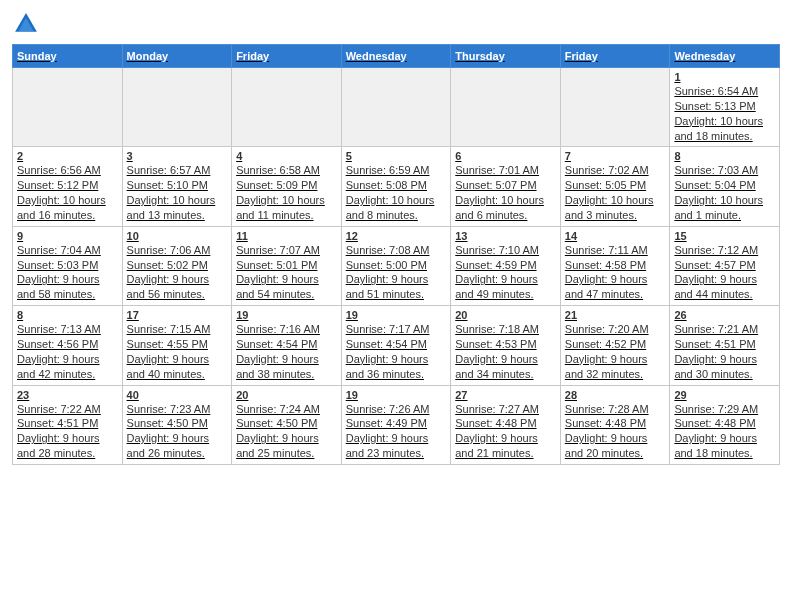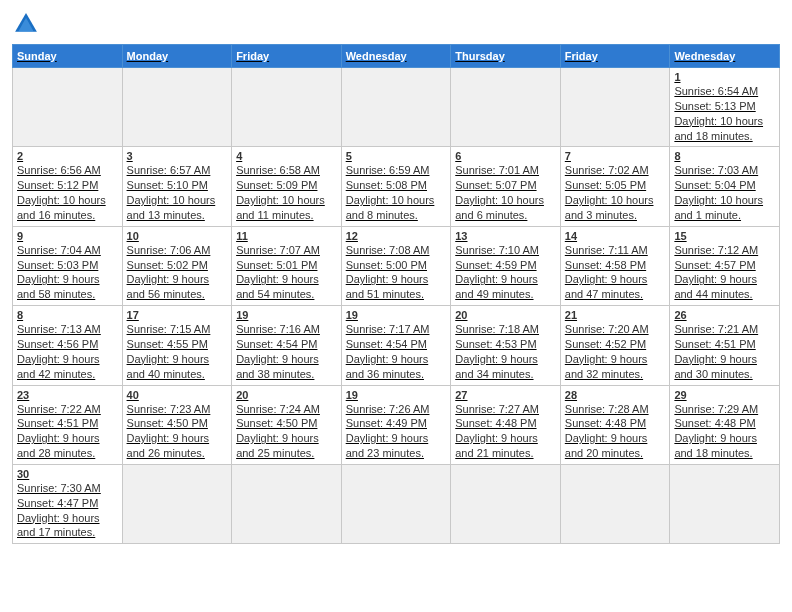--- a/index.html
+++ b/index.html
@@ -253,27 +253,15 @@
           </td>
           <td>
             <span class="day-number">28</span>
             <div class="day-info">Sunrise: 7:28 AM<br>Sunset: 4:48 PM<br>Daylight: 9 hours and 20 minutes.</div>
           </td>
           <td>
             <span class="day-number">29</span>
             <div class="day-info">Sunrise: 7:29 AM<br>Sunset: 4:48 PM<br>Daylight: 9 hours and 18 minutes.</div>
           </td>
         </tr>
-        <tr class="last-row">
-          <td>
-            <span class="day-number">30</span>
-            <div class="day-info">Sunrise: 7:30 AM<br>Sunset: 4:47 PM<br>Daylight: 9 hours and 17 minutes.</div>
-          </td>
-          <td class="empty"></td>
-          <td class="empty"></td>
-          <td class="empty"></td>
-          <td class="empty"></td>
-          <td class="empty"></td>
-          <td class="empty"></td>
-        </tr>
       </tbody>
   </table>
 </div>
 
 </body></html>

